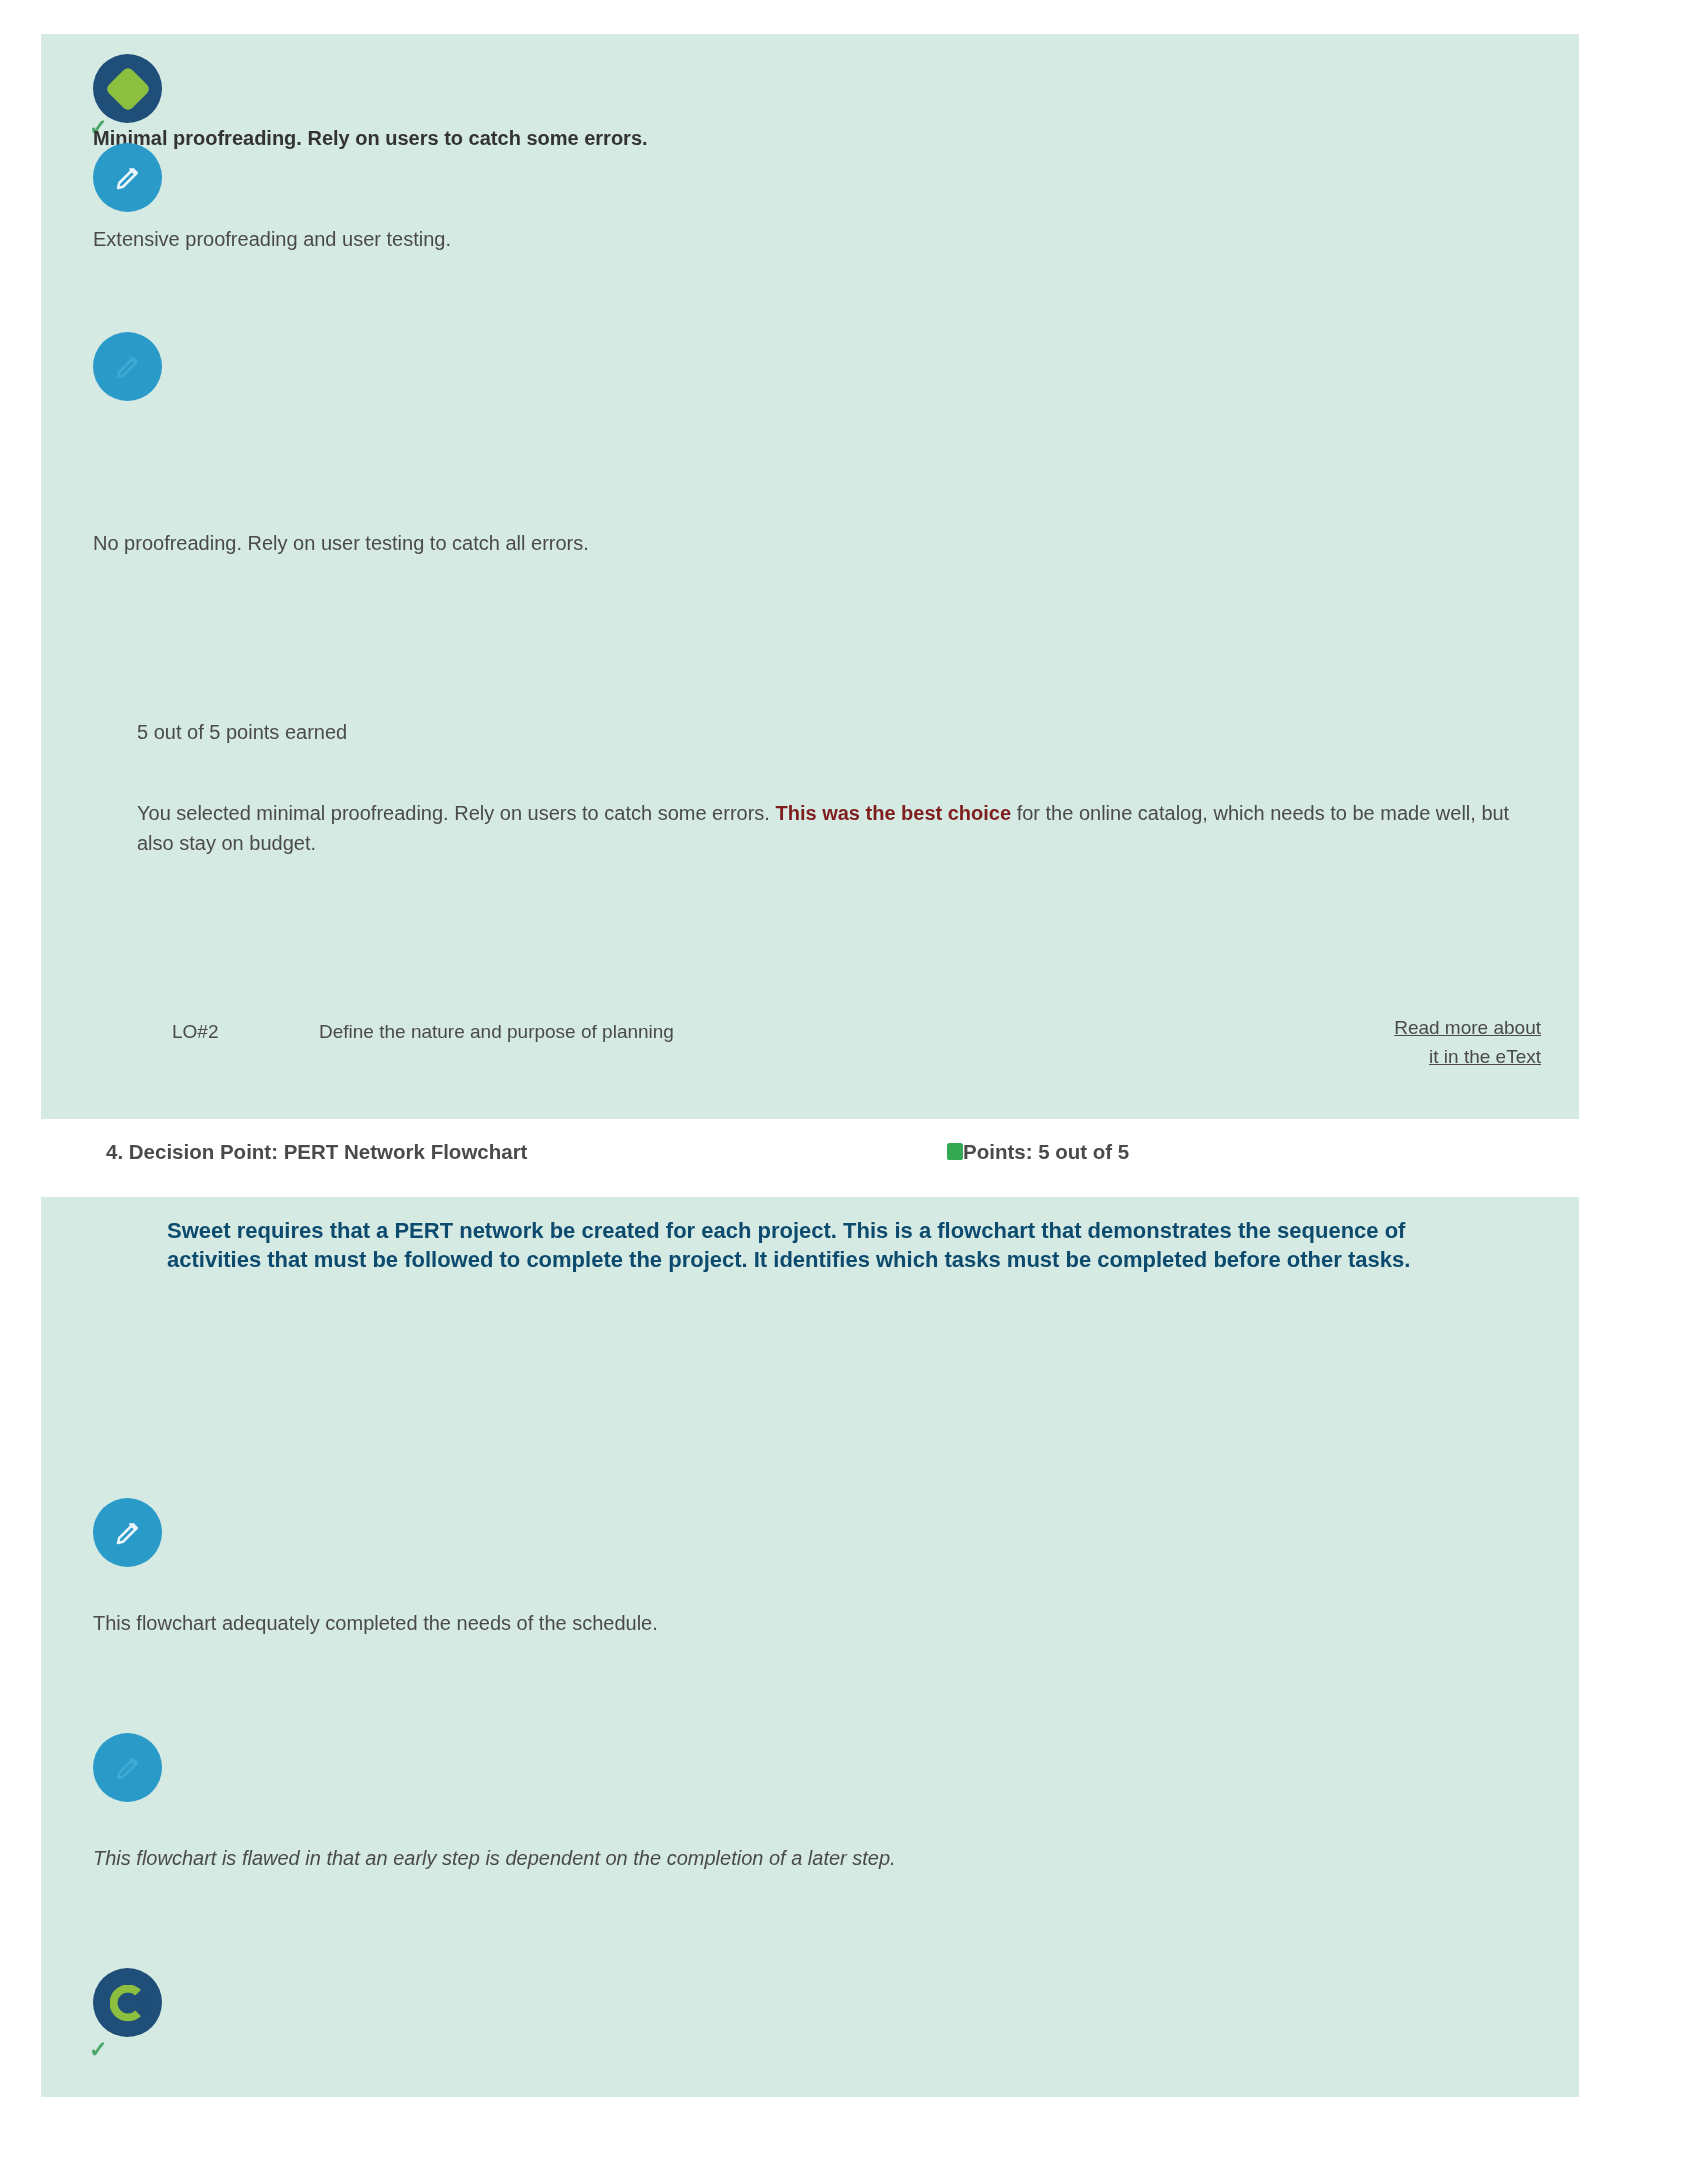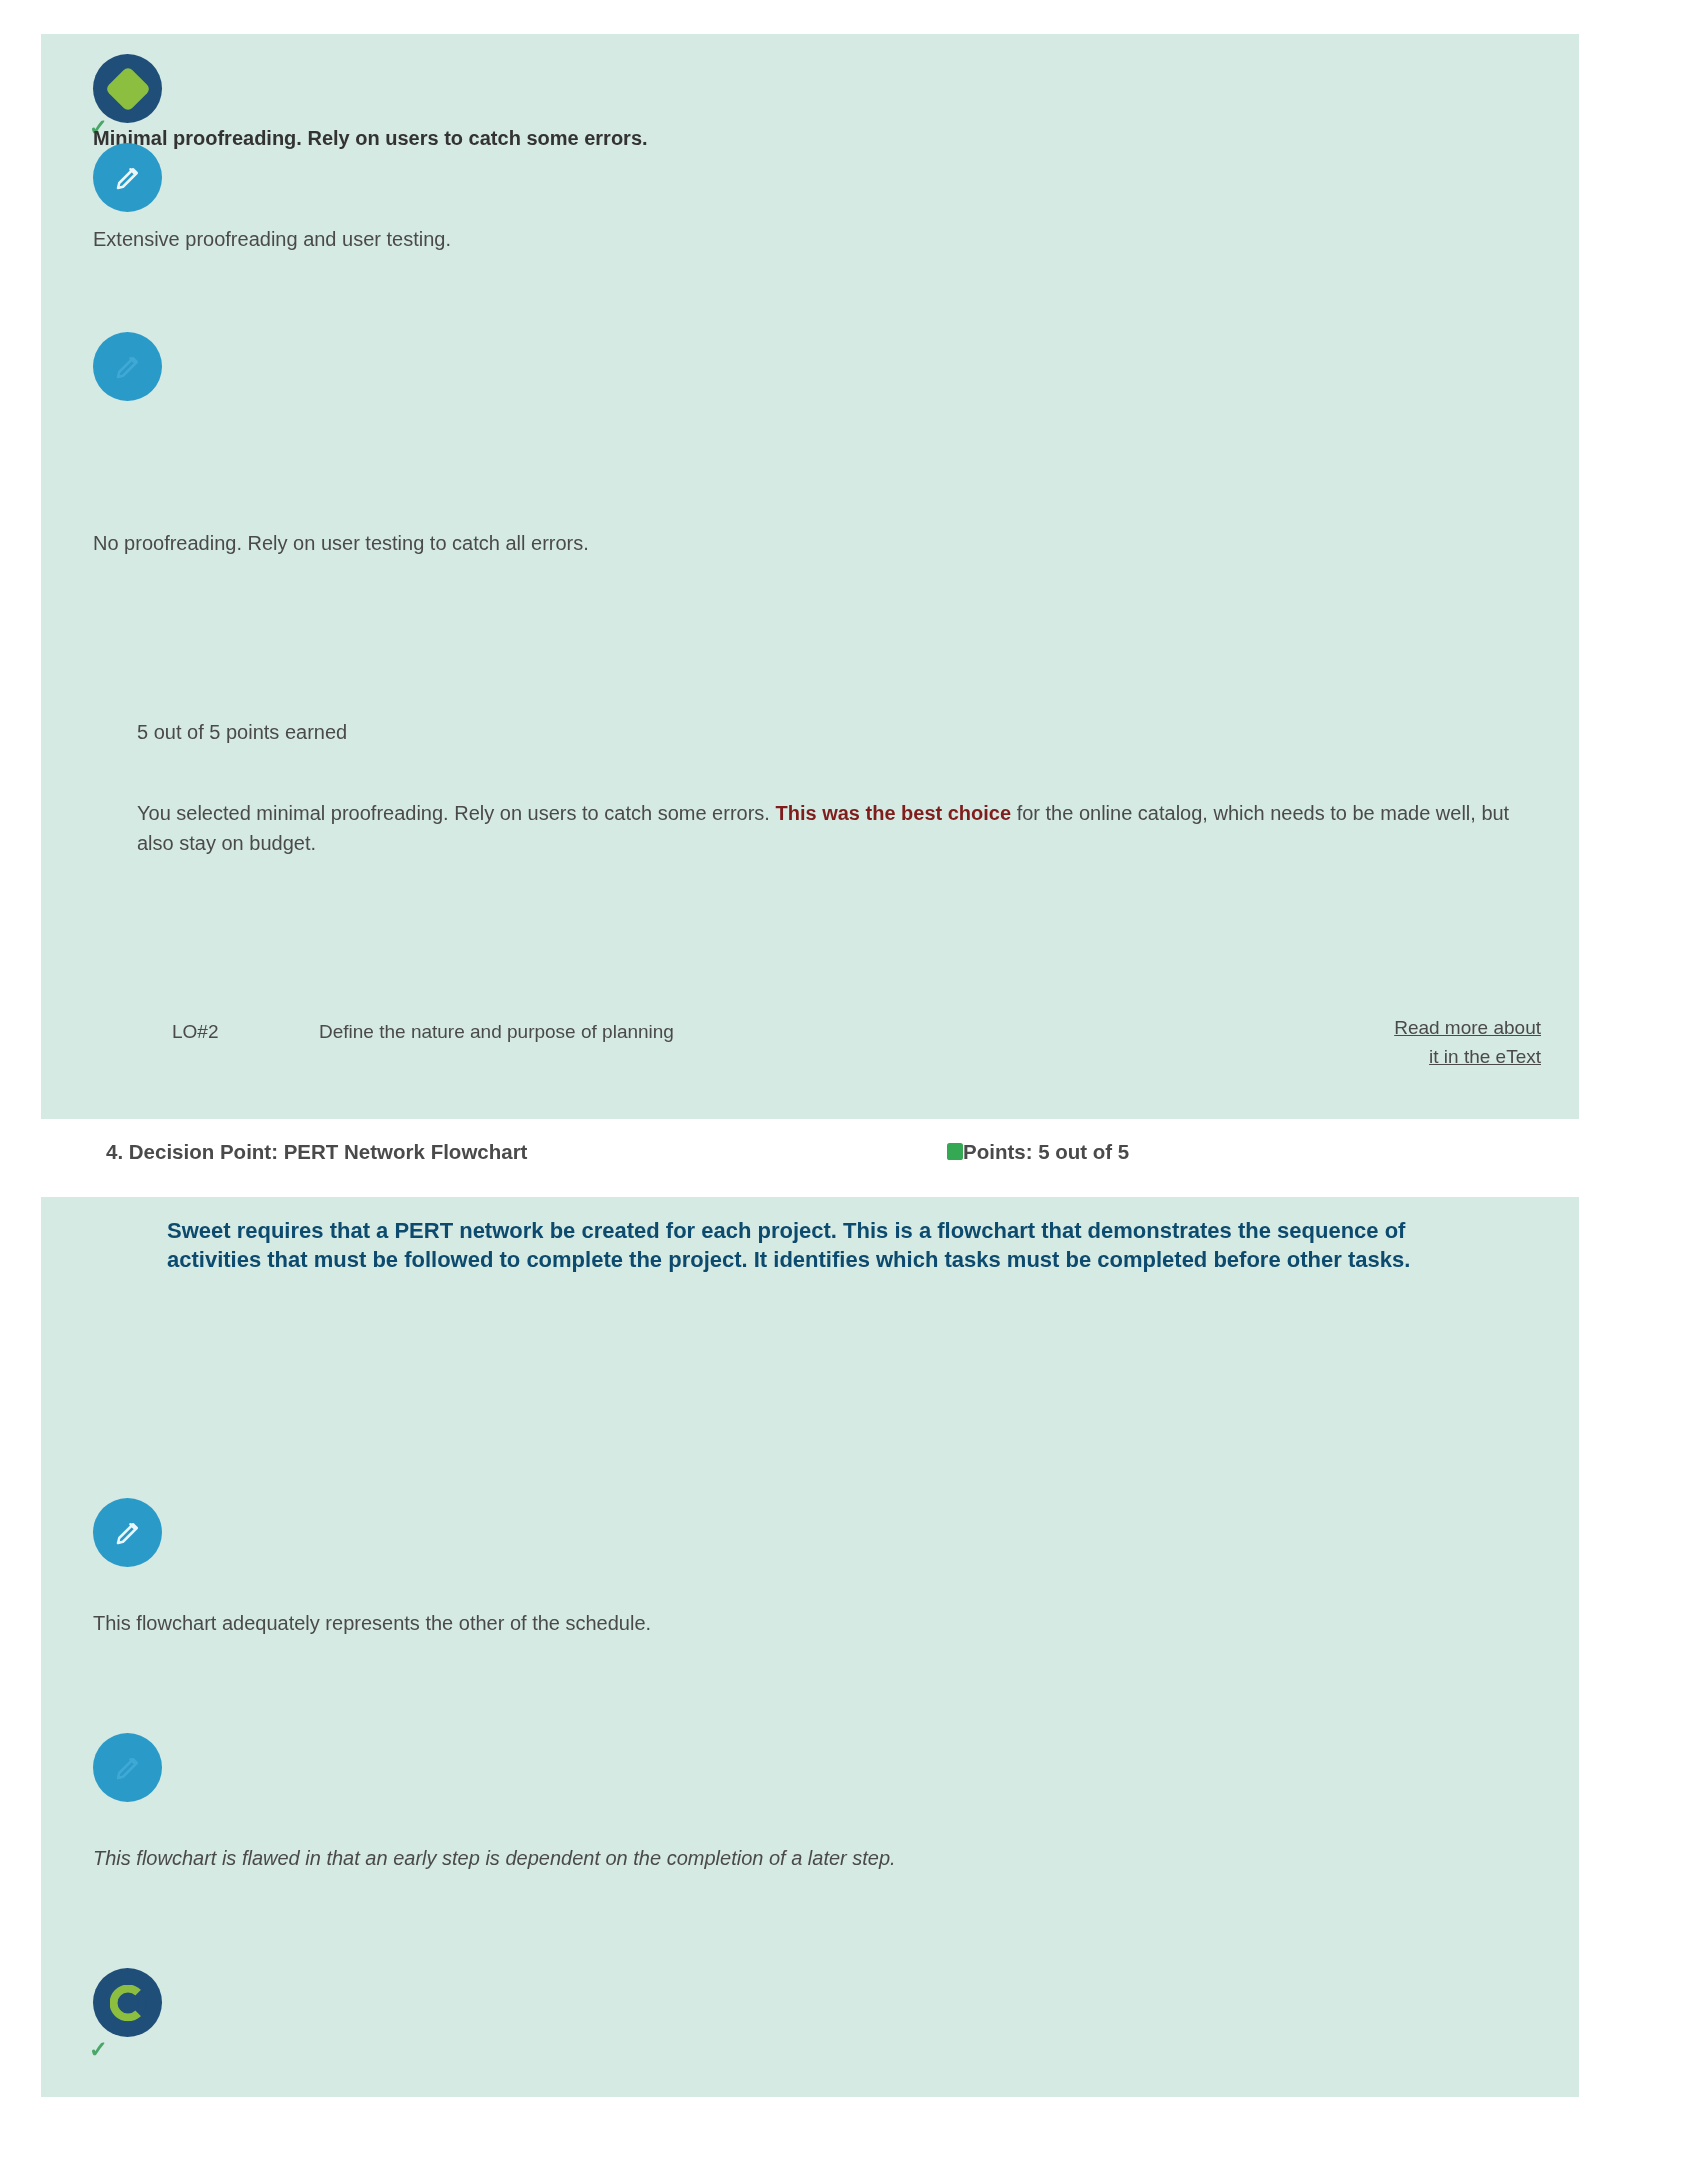--- a/index.html
+++ b/index.html
@@ -278,21 +278,21 @@
 
     <div class="option" style="top:301px;">
       <div class="opt-circle plain" style="top:0;">
         <span class="pencil-glyph">
           <svg viewBox="0 0 24 24" fill="none" stroke="#eaf6fb" stroke-width="2" stroke-linecap="round" stroke-linejoin="round">
             <path d="M4 20l4-1 11-11-3-3L5 16l-1 4z"></path>
             <path d="M14 5l3 3"></path>
           </svg>
         </span>
       </div>
-      <div class="opt-text" style="top:112px;">This flowchart adequately represents the other of the schedule.</div>
+      <div class="opt-text" style="top:112px;">This flowchart adequately completed the needs of the schedule.</div>
     </div>
 
     <div class="option" style="top:536px;">
       <div class="opt-circle plain" style="top:0;">
         <span class="pencil-glyph">
           <svg viewBox="0 0 24 24" fill="none" stroke="#3fa9d4" stroke-width="2" stroke-linecap="round" stroke-linejoin="round">
             <path d="M4 20l4-1 11-11-3-3L5 16l-1 4z"></path>
             <path d="M14 5l3 3"></path>
           </svg>
         </span>

